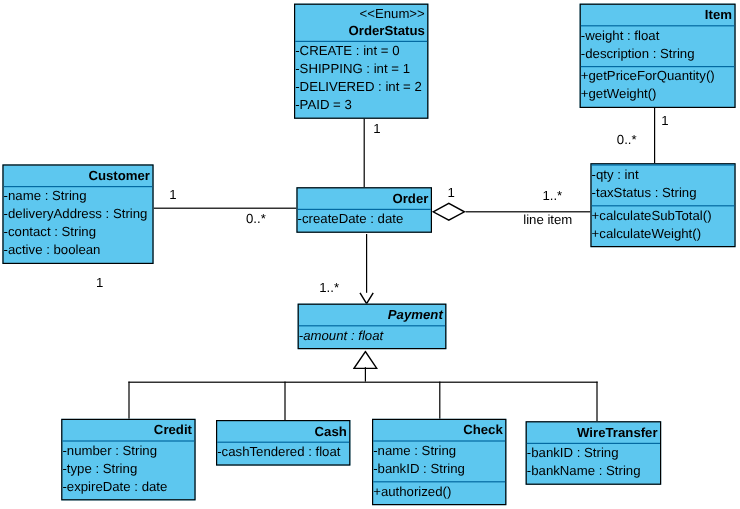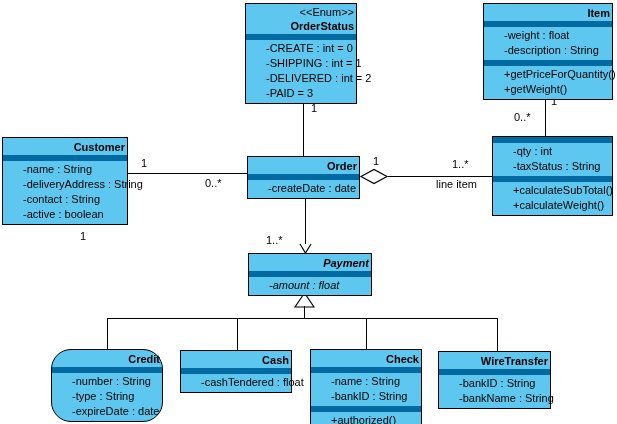--- a/index.html
+++ b/index.html
@@ -2,21 +2,21 @@
 <html style="--fill: #5dc7ef;"><head>
 <meta charset="utf-8">
 <style>
   html,body{margin:0;padding:0;}
   body{background:#fff;font-family:"Liberation Sans",sans-serif;}
   #diagram{position:relative;width:617px;height:424px;background:#fff;overflow:hidden;}
   .cls{position:absolute;background:var(--fill,#5dc7ef);border:1px solid #000;box-sizing:border-box;
        font-size:11px;color:#000;}
   .cls-header{font-weight:bold;text-align:right;padding:2px 2px 1px 2px;line-height:14px;}
   .stereotype{font-weight:normal;line-height:13px;}
-  .compartment{border-top:6px solid #0369a1;padding:1px 3px 2px 20px;}
+  .compartment{border-top:1px solid #0369a1;padding:1px 3px 2px 0;}
   .row{line-height:15px;white-space:nowrap;}
   .edge{position:absolute;background:#000;}
   .lbl{position:absolute;font-size:11px;color:#000;white-space:nowrap;line-height:12px;}
   .shape{position:absolute;}
 </style>
 </head>
 <body style="background: rgb(255, 255, 255);">
 
 <div id="diagram">
 
@@ -110,21 +110,21 @@
     </div>
   </div>
 
   <div class="cls" style="left:248px;top:253px;width:124px;font-style:italic;">
     <div class="cls-header">Payment</div>
     <div class="compartment">
       <div class="row">-amount : float</div>
     </div>
   </div>
 
-  <div class="cls" style="left:51px;top:349px;width:112px;border-radius:20px;">
+  <div class="cls" style="left:51px;top:349px;width:112px;">
     <div class="cls-header">Credit</div>
     <div class="compartment">
       <div class="row">-number : String</div>
       <div class="row">-type : String</div>
       <div class="row">-expireDate : date</div>
     </div>
   </div>
 
   <div class="cls" style="left:180px;top:350px;width:112px;">
     <div class="cls-header">Cash</div>

